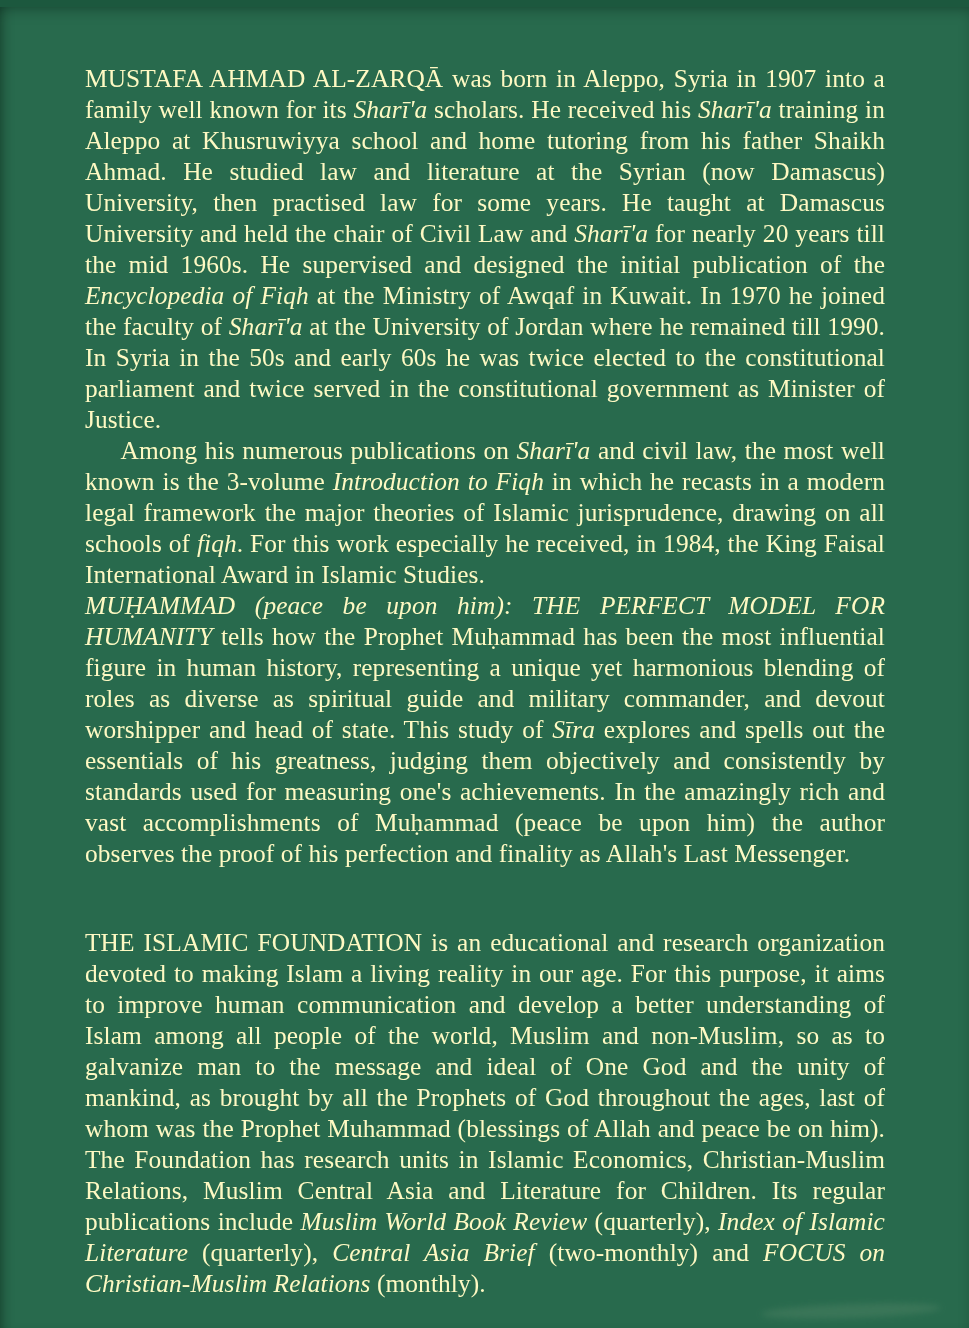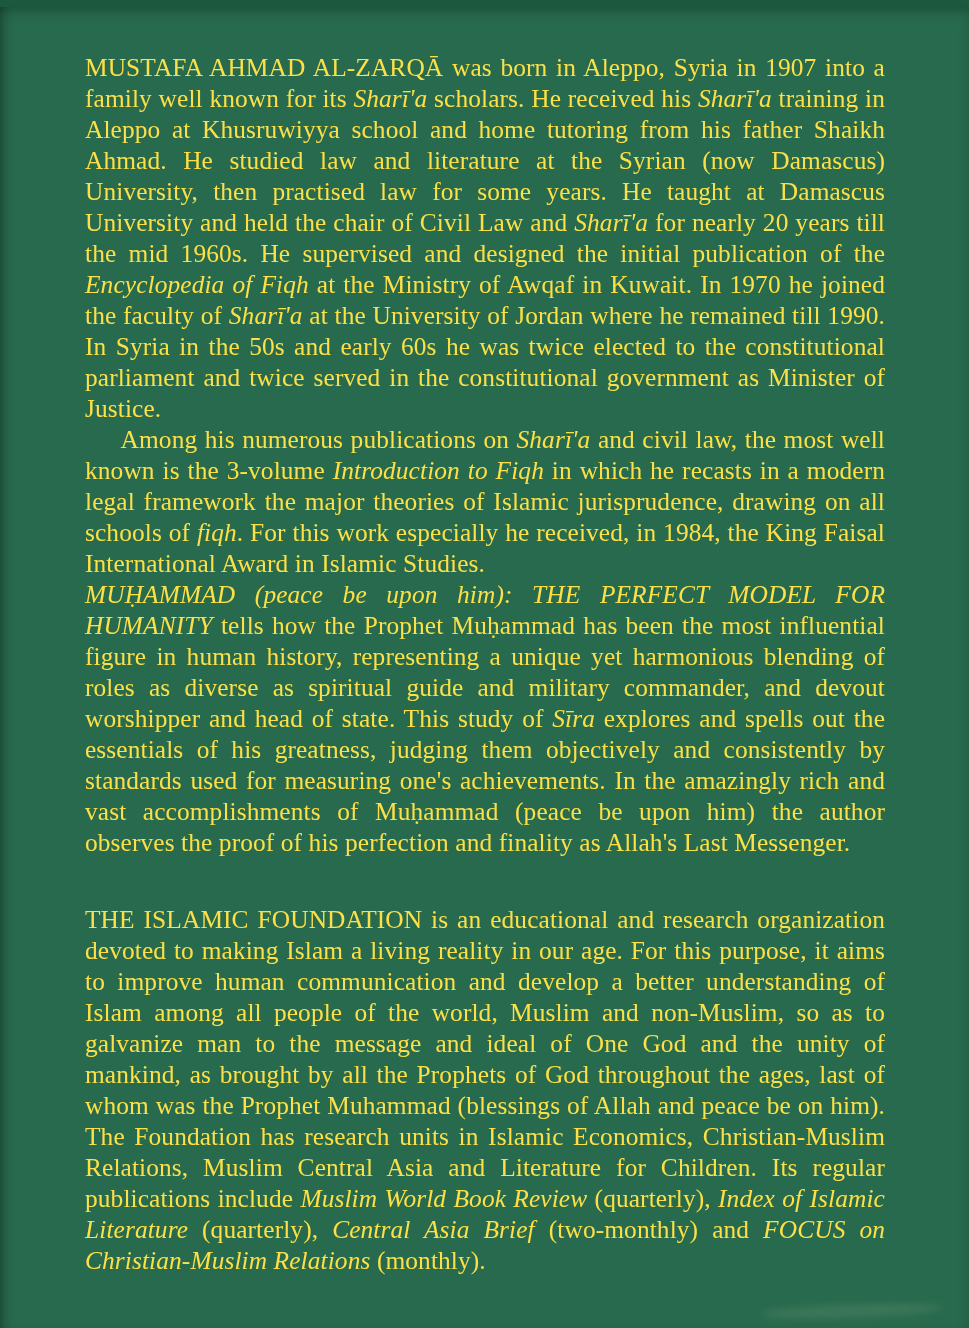--- a/index.html
+++ b/index.html
@@ -14,35 +14,35 @@
     font-family: "Liberation Serif", "DejaVu Serif", serif;
   }
   .top-edge {
     position: absolute;
     top: 0; left: 0; right: 0;
     height: 7px;
     background: #1c583e;
   }
   .text-block {
     position: absolute;
-    top: 52px;
+    top: 63px;
     left: 85px;
     width: 800px;
-    color: #fde047;
+    color: #fef9c3;
     font-size: 25.4px;
     line-height: 31px;
     letter-spacing: 0.1px;
   }
   .para {
     margin: 0;
     text-align: justify;
   }
   .para.indent-first { text-indent: 1.4em; }
   .para.gap-38 { }
-  .para.gap-42 { margin-top: 46px; }
+  .para.gap-42 { margin-top: 58px; }
   .it { font-style: italic; }
   
   .scan-smudge {
     position: absolute;
     right: 28px;
     bottom: 10px;
     width: 180px;
     height: 14px;
     background: rgba(110,150,120,0.25);
     border-radius: 50%;

